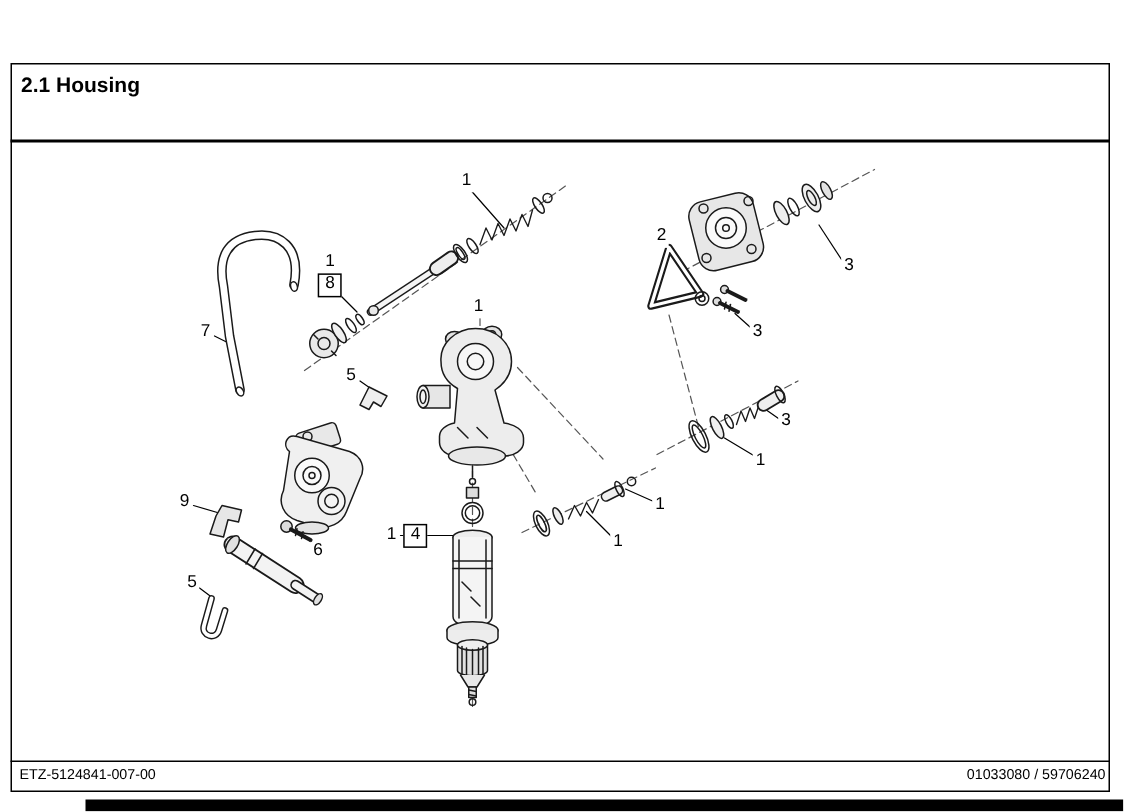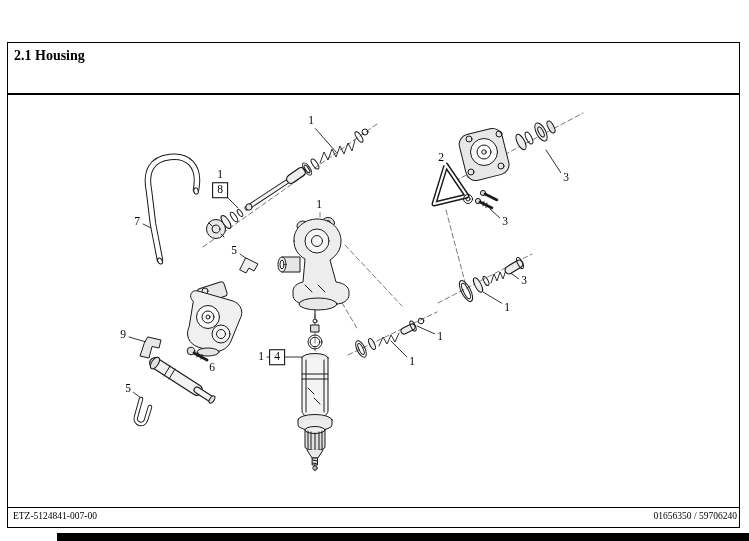--- a/index.html
+++ b/index.html
@@ -1,18 +1,18 @@
 <!DOCTYPE html>
 <html><head>
 <meta charset="utf-8">
 <style>
   html,body { margin:0; padding:0; background:#ffffff; }
   .page {
     position:relative; width:749px; height:541px; overflow:hidden;
-    background:#ffffff; font-family:Liberation Serif, serif; color:#000;
+    background:#ffffff; font-family:Liberation Sans, sans-serif; color:#000;
   }
   .frame {
     position:absolute; left:7px; top:42px; width:733px; height:486px;
     border:1.5px solid #000; box-sizing:border-box;
   }
   .title {
     position:absolute; left:14px; top:48px; font-size:14px; font-weight:bold;
   }
   .rule { position:absolute; left:7px; width:733px; background:#000; }
   .rule-title  { top:93px; height:1.5px; }
@@ -248,16 +248,16 @@
       <div class="callout" style="left: 412px; top: 362px;">1</div>
       <div class="callout" style="left: 261px; top: 357px;">1</div>
       <div class="callout boxed" style="left: 277px; top: 357px;">4</div>
       <div class="callout" style="left: 123px; top: 335px;">9</div>
       <div class="callout" style="left: 212px; top: 368px;">6</div>
       <div class="callout" style="left: 128px; top: 389px;">5</div>
     </div>
 
   <div class="rule rule-footer"></div>
   <div class="footer-left">ETZ-5124841-007-00</div>
-  <div class="footer-right">01656350 / 59706240</div>
+  <div class="footer-right">01033080 / 59706240</div>
   <div class="bottom-bar"></div>
 
 </div>
 
 </body></html>

